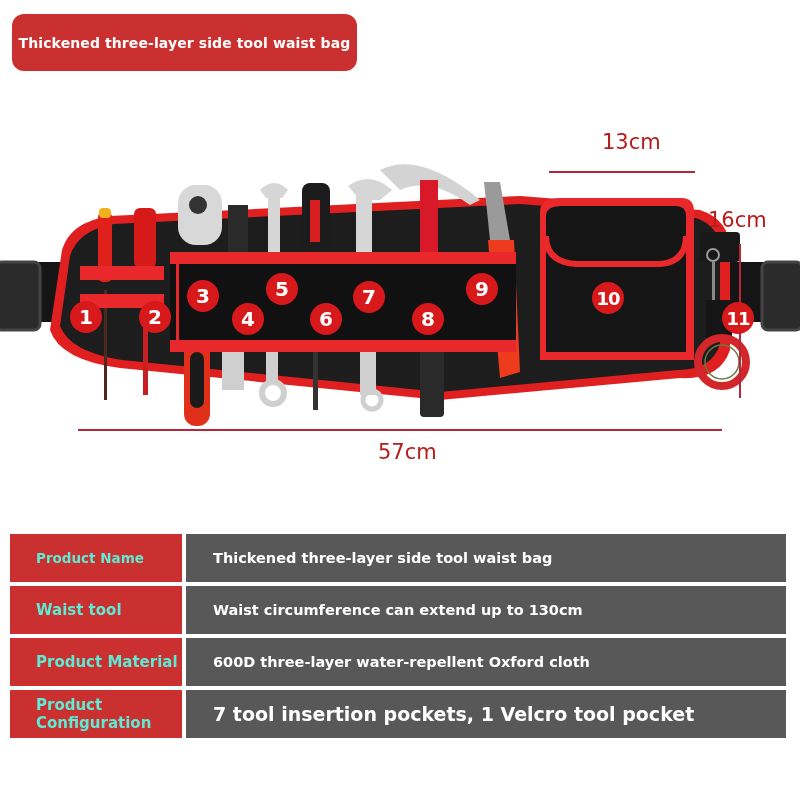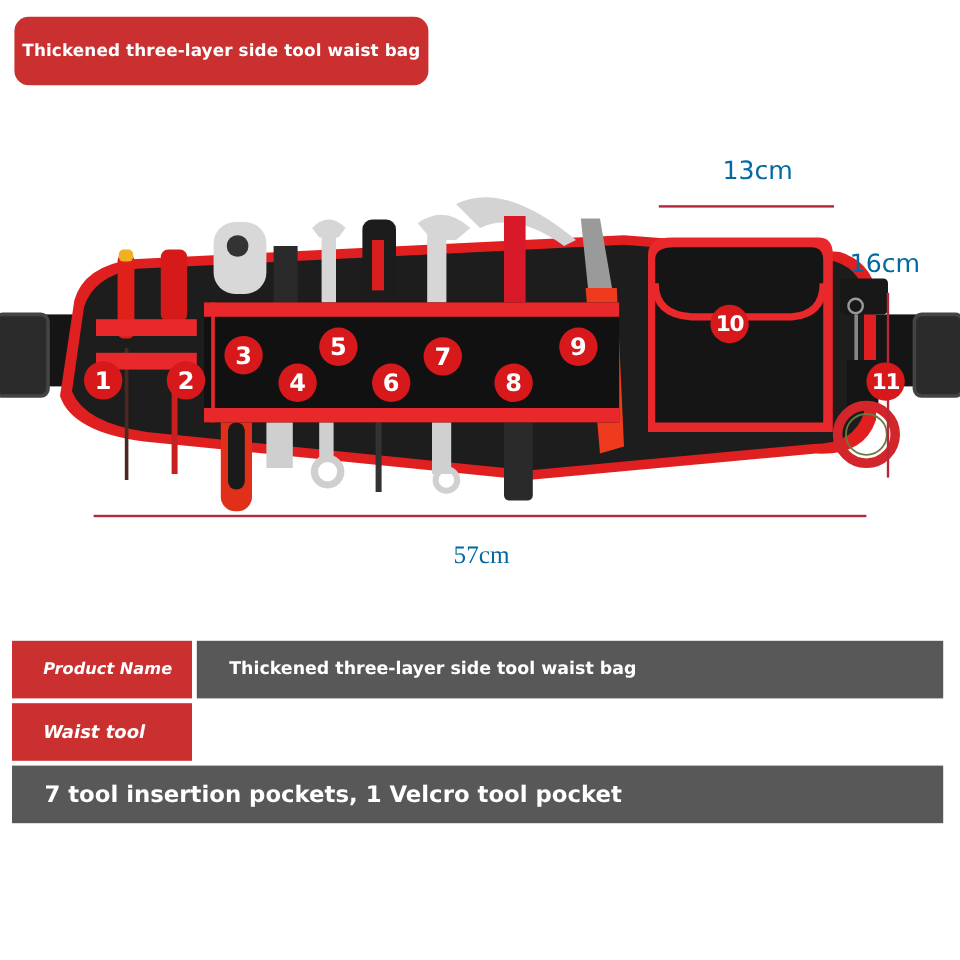--- a/index.html
+++ b/index.html
@@ -9,39 +9,39 @@
     font-family: "DejaVu Sans", "Liberation Sans", sans-serif;
   }
   .title-pill {
     position: absolute; left: 12px; top: 14px; width: 345px; height: 57px;
     background: #c9302f; border-radius: 12px;
     display: flex; align-items: center; justify-content: center;
     color: #fff; font-weight: bold; font-size: 14px; letter-spacing: 0.1px;
   }
   .product-art { position: absolute; left: 0; top: 140px; width: 800px; height: 300px; }
   .dim-label {
-    position: absolute; color: #0369a1; font-family: "DejaVu Sans", sans-serif;
+    position: absolute; color: #b91c1c; font-family: "DejaVu Sans", sans-serif;
     font-size: 21px;
   }
   .dim-line { position: absolute; background: #b5283a; height: 2px; }
   .dim-vline { position: absolute; background: #b5283a; width: 2px; }
   .badge {
     position: absolute; width: 32px; height: 32px; border-radius: 50%;
     background: #d7191b; color: #fff; font-weight: bold; font-size: 20px;
     display: flex; align-items: center; justify-content: center;
     transform: translate(-50%, -50%);
     font-family: "DejaVu Sans", sans-serif;
   }
   .badge.two { font-size: 18px; letter-spacing: -1px; }
   .spec-table { position: absolute; left: 10px; top: 534px; width: 776px; }
   .spec-row { display: flex; height: 48px; margin-bottom: 4px; }
   .spec-label {
-    width: 150px; background: #c9302f; color: #ffffff; font-weight: bold;
+    width: 172px; background: #c9302f; color: #5eead4; font-weight: bold;
     font-size: 15px; line-height: 18px; padding-left: 26px; box-sizing: border-box;
-    display: flex; align-items: center; margin-right: 4px; font-style: italic;
+    display: flex; align-items: center; margin-right: 4px;
   }
   .spec-label.small { font-size: 13.5px; }
   .spec-value {
     flex: 1; background: #585858; color: #fff; font-weight: bold;
     font-size: 14.5px; line-height: 18px; padding-left: 27px; padding-right: 20px;
     box-sizing: border-box; display: flex; align-items: center;
   }
   .spec-value.small { font-size: 19px; }
 </style>
 </head>
@@ -121,42 +121,48 @@
   </svg>
 </div>
 
 <div class="dim-line" style="left:549px;top:171px;width:146px;"></div>
 <div class="dim-label" style="left:602px;top:130px;">13cm</div>
 
 <div class="dim-vline" style="left:739px;top:244px;height:154px;"></div>
 <div class="dim-label" style="left:708px;top:208px;">16cm</div>
 
 <div class="dim-line" style="left:78px;top:429px;width:644px;"></div>
-<div class="dim-label" style="left:378px;top:450px;font-family:Liberation Serif, serif;">57cm</div>
+<div class="dim-label" style="left:378px;top:440px;">57cm</div>
 
 <div>
   <div class="badge" style="left:86px;top:317px;">1</div>
   <div class="badge" style="left:155px;top:317px;">2</div>
   <div class="badge" style="left:203px;top:296px;">3</div>
   <div class="badge" style="left:248px;top:319px;">4</div>
   <div class="badge" style="left:282px;top:289px;">5</div>
   <div class="badge" style="left:326px;top:319px;">6</div>
   <div class="badge" style="left:369px;top:297px;">7</div>
   <div class="badge" style="left:428px;top:319px;">8</div>
   <div class="badge" style="left:482px;top:289px;">9</div>
-  <div class="badge two" style="left:608px;top:270px;">10</div>
+  <div class="badge two" style="left:608px;top:298px;">10</div>
   <div class="badge two" style="left:738px;top:318px;text-align:center;">11</div>
 </div>
 
 <div class="spec-table">
   <div class="spec-row">
     <div class="spec-label small">Product Name</div>
     <div class="spec-value">Thickened three-layer side tool waist bag</div>
   </div>
   <div class="spec-row">
     <div class="spec-label">Waist tool</div>
+    <div class="spec-value">Waist circumference can extend up to 130cm</div>
   </div>
   <div class="spec-row">
+    <div class="spec-label">Product Material</div>
+    <div class="spec-value">600D three-layer water-repellent Oxford cloth</div>
+  </div>
+  <div class="spec-row">
+    <div class="spec-label">Product Configuration</div>
     <div class="spec-value small">7 tool insertion pockets, 1 Velcro tool pocket</div>
   </div>
   <div class="spec-row">
   </div>
 </div>
 
 </body></html>

